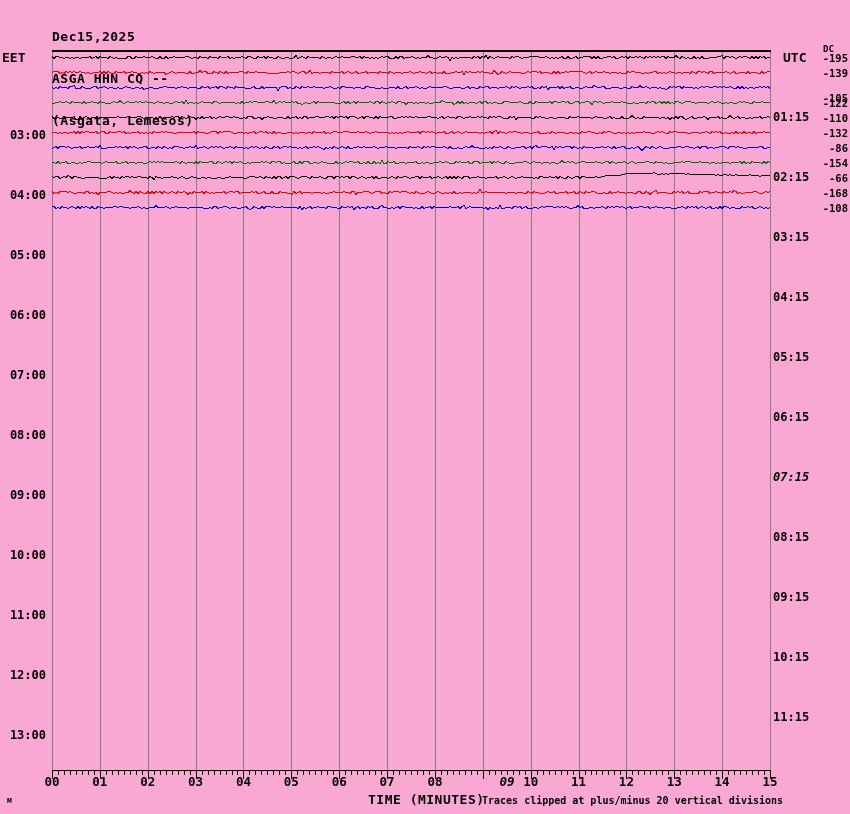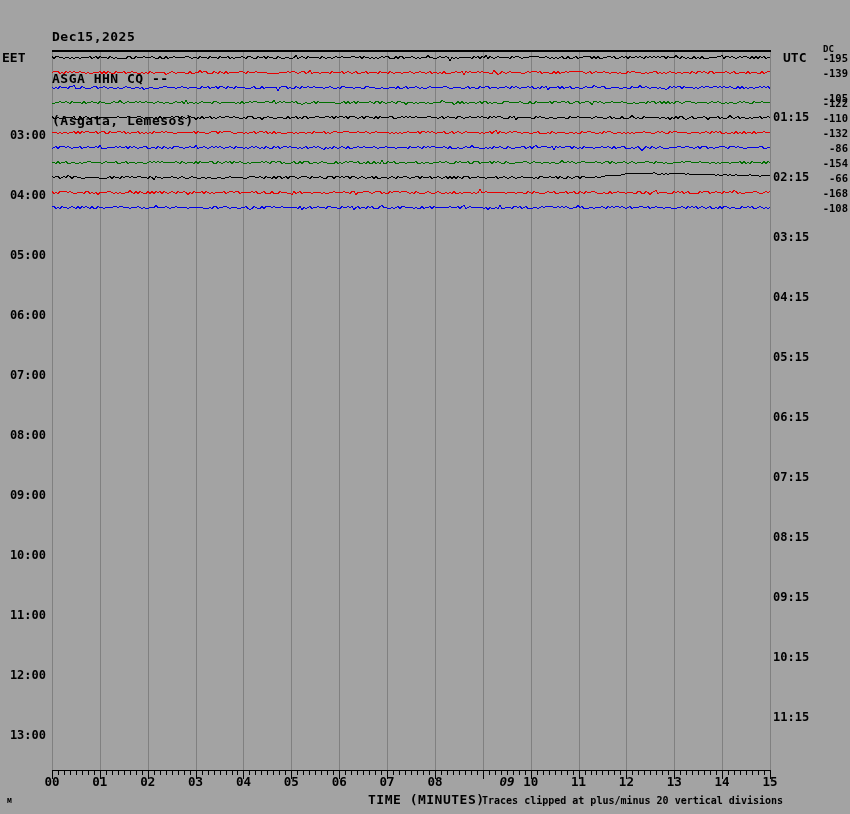--- a/index.html
+++ b/index.html
@@ -1,19 +1,19 @@
 <!DOCTYPE html>
 <html><head>
 <meta charset="utf-8">
 <style>
   html,body{margin:0;padding:0;background:#ffffff;}
   .page{
     position:relative;
     width:850px;height:814px;
-    background:#a3a3a3;
+    background:#f9a8d4;
     font-family:"DejaVu Sans Mono","Liberation Mono",monospace;
     font-weight:bold;
     color:#000000;
     overflow:hidden;
   }
   .abs{position:absolute;white-space:pre;}
   .title{left:52px;top:2px;font-size:13px;line-height:14px;letter-spacing:0.5px;}
   .eet{left:2px;top:50px;font-size:13px;}
   .utc{left:783px;top:50px;font-size:13px;}
   .dch{left:823px;top:44px;font-size:9px;}
@@ -206,21 +206,21 @@
       <div class="abs hourL" style="top: 529px;">10:00</div>
       <div class="abs hourL" style="top: 589px;">11:00</div>
       <div class="abs hourL" style="top: 649px;">12:00</div>
       <div class="abs hourL" style="top: 709px;">13:00</div>
       <div class="abs hourR" style="top: 109px;">01:15</div>
       <div class="abs hourR" style="top: 169px;">02:15</div>
       <div class="abs hourR" style="top: 229px;">03:15</div>
       <div class="abs hourR" style="top: 289px;">04:15</div>
       <div class="abs hourR" style="top: 349px;">05:15</div>
       <div class="abs hourR" style="top: 409px;">06:15</div>
-      <div class="abs hourR" style="top: 469px;">07:15</div>
+      <div class="abs hourR" style="top: 469px; font-style: italic;">07:15</div>
       <div class="abs hourR" style="top: 529px;">08:15</div>
       <div class="abs hourR" style="top: 589px;">09:15</div>
       <div class="abs hourR" style="top: 649px;">10:15</div>
       <div class="abs hourR" style="top: 709px;">11:15</div>
       <div class="abs dcv" style="top: 52px;">-195</div>
       <div class="abs dcv" style="top: 67px;">-139</div>
       <div class="abs dcv" style="top: 92px;">-105</div>
       <div class="abs dcv" style="top: 97px;">-122</div>
       <div class="abs dcv" style="top: 112px;">-110</div>
       <div class="abs dcv" style="top: 127px;">-132</div>

